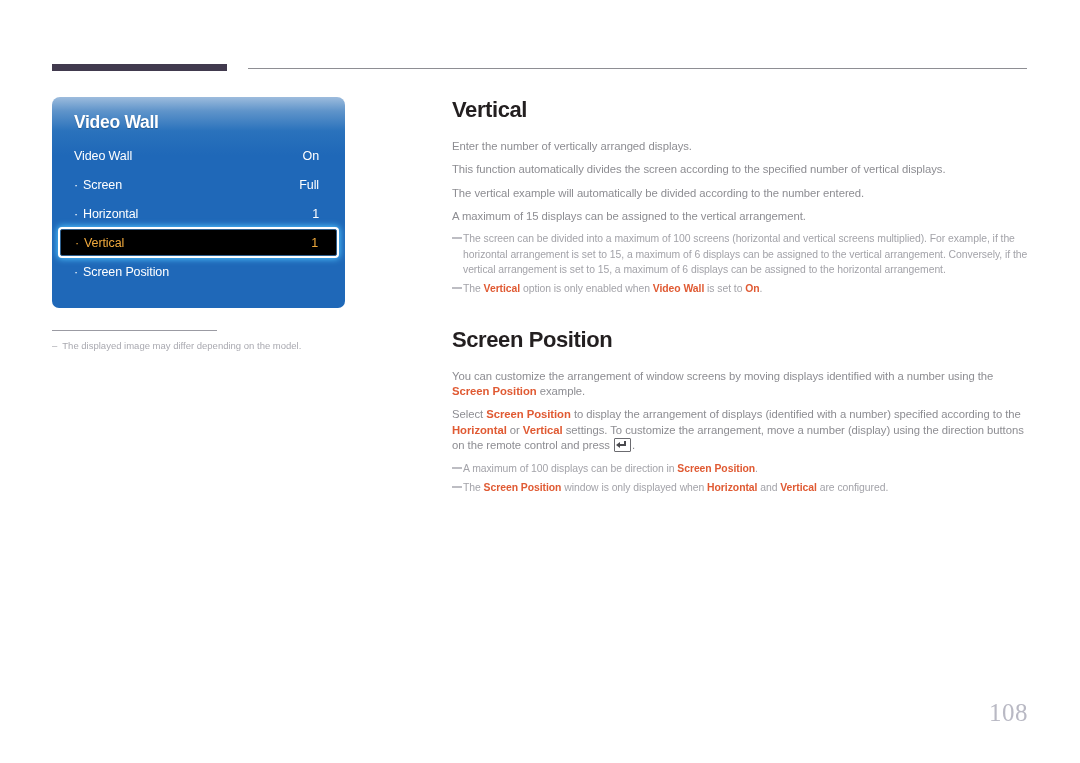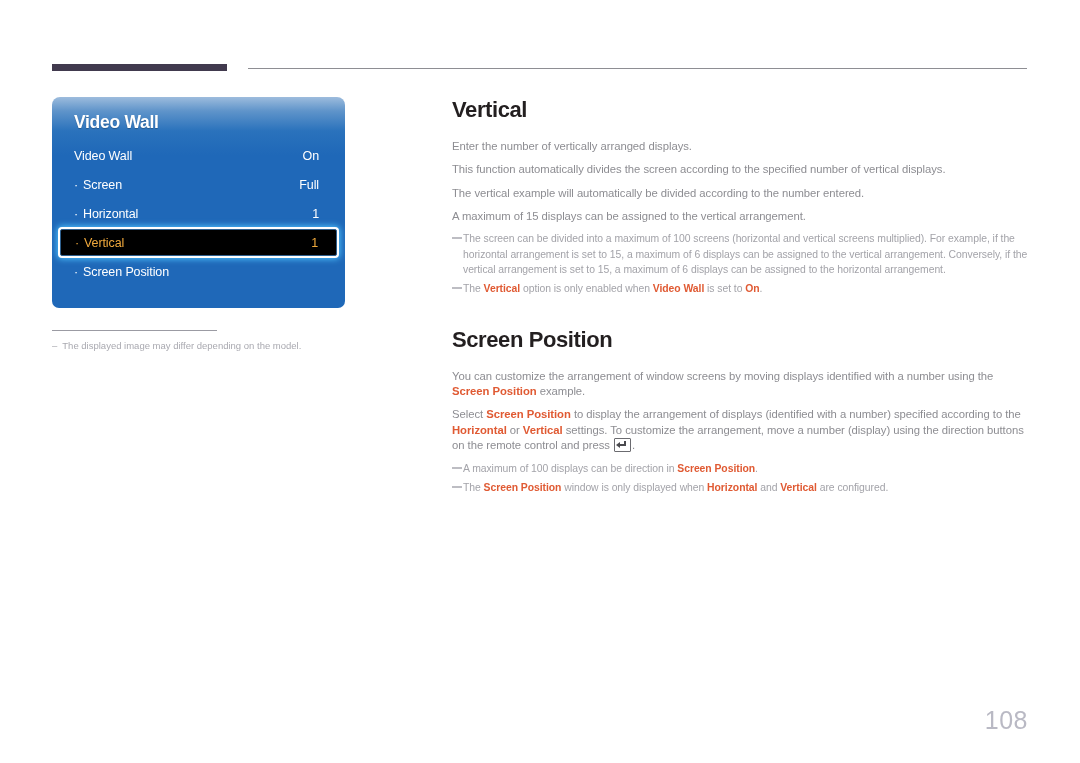--- a/index.html
+++ b/index.html
@@ -234,24 +234,25 @@
     height: 0;
     border-top: 3px solid transparent;
     border-bottom: 3px solid transparent;
     border-right: 4px solid #4a4a4f;
   }
 
   
   .page-number {
     position: absolute;
     right: 52px;
-    bottom: 28px;
+    bottom: 36px;
     font-size: 25px;
     color: #b9b9c4;
     letter-spacing: 0.5px;
+    font-family: Liberation Serif, serif;
   }
 </style>
 </head>
 <body>
 
 <div class="header-rule">
   <div class="bar-thick"></div>
   <div class="bar-thin"></div>
 </div>
 

